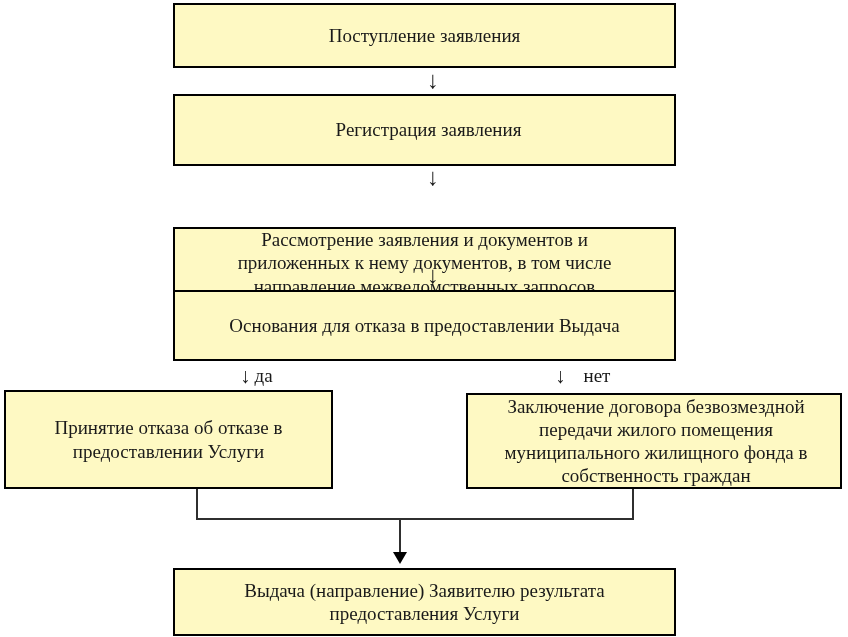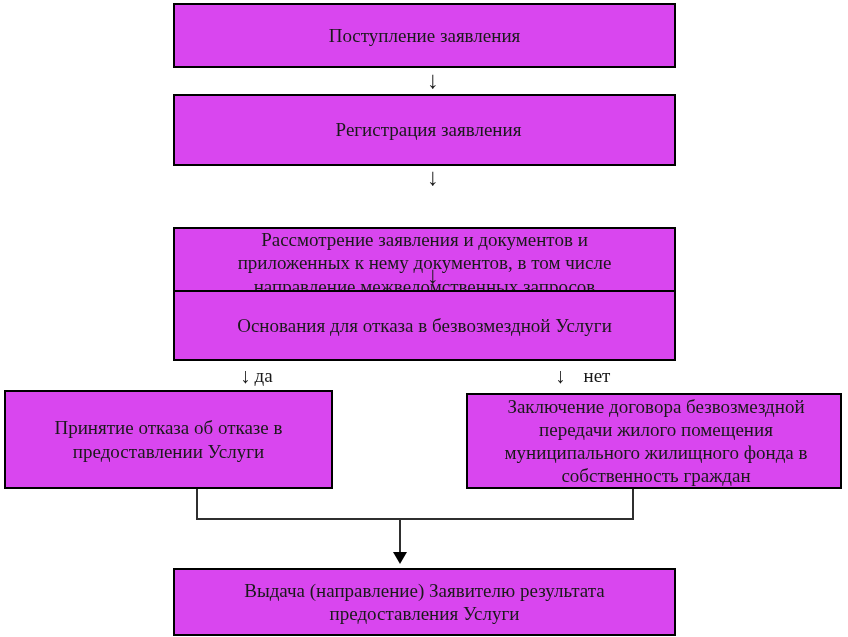--- a/index.html
+++ b/index.html
@@ -13,21 +13,21 @@
     height: 637px;
     background: #ffffff;
     font-family: "Liberation Serif", "DejaVu Serif", serif;
     color: #1a1a1a;
     overflow: hidden;
   }
   .flow-box {
     position: absolute;
     box-sizing: border-box;
     border: 2px solid #000000;
-    background: #d946ef;
+    background: #fef9c3;
     display: flex;
     align-items: center;
     justify-content: center;
     text-align: center;
     font-size: 19px;
     line-height: 1.22;
     padding: 2px 8px;
   }
   .flow-box .label {
     white-space: pre-line;
@@ -87,21 +87,21 @@
 
   <div class="flow-box" style="left:173px; top:192px; width:503px; height:72px;margin-top:35px;">
     <span class="label">Рассмотрение заявления и документов и
 приложенных к нему документов, в том числе
 направление межведомственных запросов</span>
   </div>
 
   <div class="arrow-glyph" style="left:424px; top:263px;">↓</div>
 
   <div class="flow-box" style="left:173px; top:290px; width:503px; height:71px;">
-    <span class="label">Основания для отказа в безвозмездной Услуги</span>
+    <span class="label">Основания для отказа в предоставлении Выдача</span>
   </div>
 
   <div class="branch-label" style="left:240px; top:366px;">
     <span class="branch-arrow">↓</span>
     <span class="branch-text">да</span>
   </div>
 
   <div class="branch-label" style="left:555px; top:366px;">
     <span class="branch-arrow">↓</span>
     <span class="branch-text" style="margin-left:18px;">нет</span>

